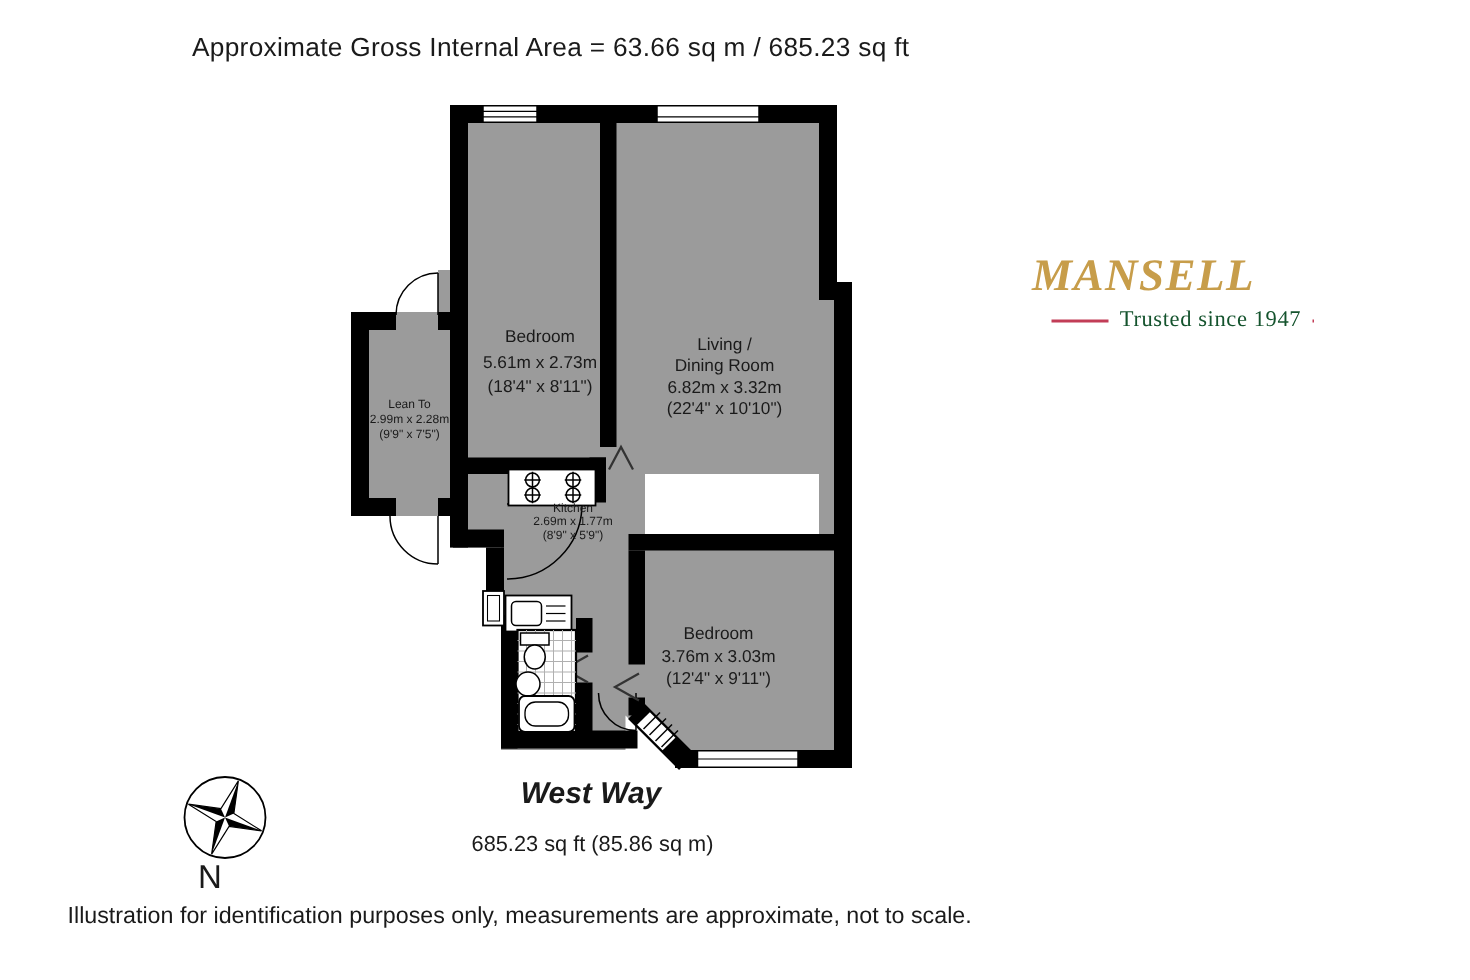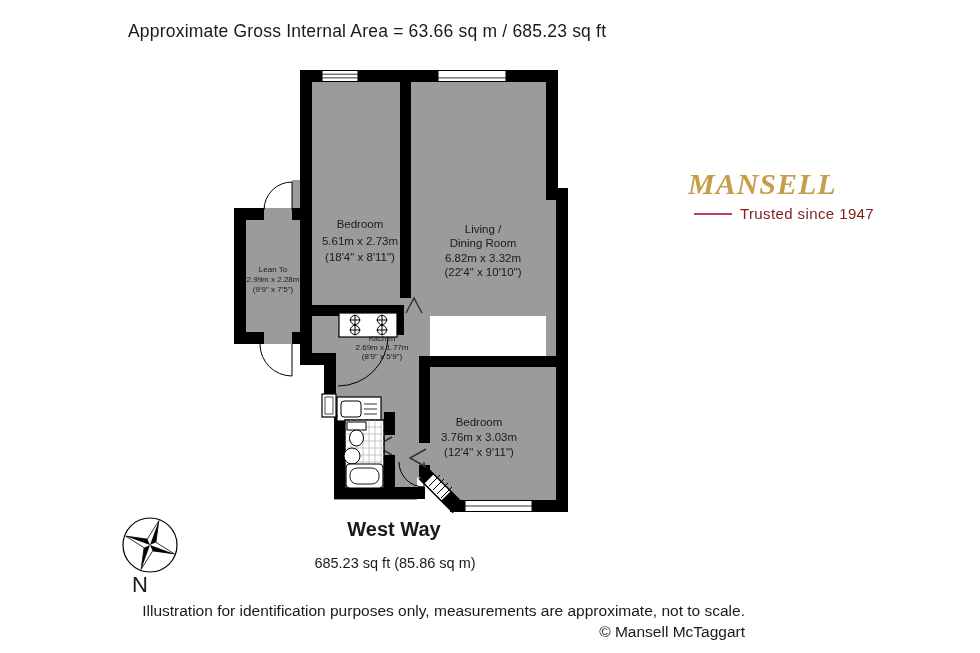--- a/index.html
+++ b/index.html
@@ -6,24 +6,24 @@
   #canvas{position:relative;width:876px;height:653px;background:#ffffff;overflow:hidden;
           font-family:"Liberation Sans", sans-serif;color:#1a1a1a;}
   .abs{position:absolute;}
   #title{left:128px;top:21px;font-size:17.5px;letter-spacing:.2px;}
   #plan-svg{left:0;top:0;}
   #logo{left:688px;top:169px;width:238px;text-align:left;}
   .logo-line{font-family:"Liberation Serif", serif;font-style:italic;font-weight:bold;
              font-size:30px;line-height:29px;color:#c79d4a;letter-spacing:1px;}
   #logo-tagline-row{display:flex;align-items:center;justify-content:center;gap:8px;margin-top:7px;}
   .tag-rule{width:38px;height:2px;background:#c23d57;}
-  #logo-tagline{font-size:15px;color:#7f1d1d;letter-spacing:.4px;}
-  #street{left:296px;top:518px;width:196px;text-align:center;font-size:20px;font-weight:bold;}
+  #logo-tagline{font-size:15px;color:#14532d;letter-spacing:.4px;font-family:Liberation Serif, serif;}
+  #street{left:296px;top:518px;width:196px;text-align:center;font-size:20px;font-weight:bold;font-style:italic;}
   #floor-area{left:275px;top:554px;width:240px;text-align:center;font-size:14.5px;line-height:19px;}
-  #footer{left:45px;top:600px;width:700px;text-align:right;font-size:15.5px;line-height:21px;}
+  #footer{left:45px;top:600px;width:700px;text-align:left;font-size:15.5px;line-height:21px;}
   #compass-svg{left:110px;top:505px;}
   svg text{font-family:"Liberation Sans", sans-serif;fill:#1a1a1a;}
   .room-lg{font-size:11.5px;}
   .room-sm{font-size:8px;}
   .compass-n{font-size:22px;}
 </style>
 </head>
 <body>
 
 <div id="canvas">
@@ -234,16 +234,15 @@
   </div>
 
   <div id="street" class="abs">West Way</div>
 
   <div id="floor-area" class="abs">
     <div>685.23 sq ft (85.86 sq m)</div>
   </div>
 
   <div id="footer" class="abs">
     <div>Illustration for identification purposes only, measurements are approximate, not to scale.</div>
-    <div>© Mansell McTaggart</div>
   </div>
 
 </div>
 
 </body></html>

